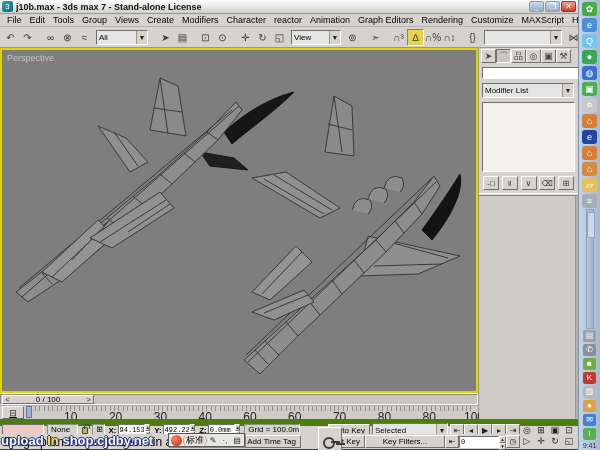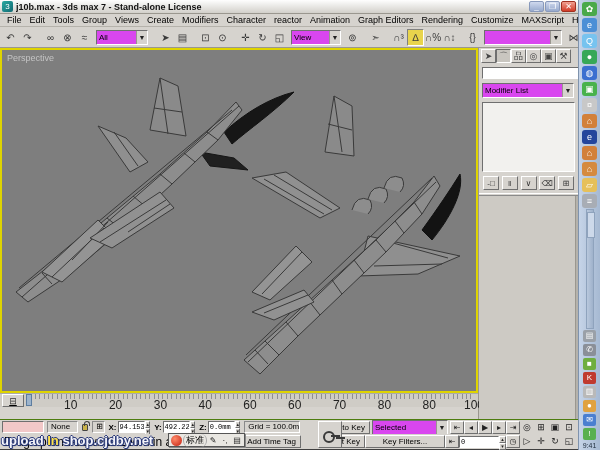--- a/index.html
+++ b/index.html
@@ -34,21 +34,21 @@
   .menubar { height:13px; background:#d6d3ce; border-bottom:1px solid #b5b2ab; display:flex; align-items:center;
              padding:0 3px; }
   .menu-item { font-size:9px; color:#000; padding:0 4px; white-space:nowrap; }
 
   .toolbar { height:21px; background:#d6d3ce; border-bottom:1px solid #9a978f; display:flex; align-items:center;
              padding:0 2px; overflow:hidden; }
   .tbtn { width:17px; height:17px; flex:0 0 auto; background:#d6d3ce; border:1px solid #d6d3ce;
           font-size:10px; line-height:15px; text-align:center; color:#3a3a3a; }
   .tbtn.active { background:#e8d44c; border-color:#808080 #fff #fff #808080; }
   .tbtn.gap { margin-left:6px; }
-  .dd { height:15px; background:#d946ef; border:1px solid; border-color:#6f6f6f #fff #fff #6f6f6f;
+  .dd { height:15px; background:#e5e5e5; border:1px solid; border-color:#6f6f6f #fff #fff #6f6f6f;
         display:flex; align-items:center; font-size:8px; color:#000; margin:0 3px; flex:0 0 auto;justify-content:space-between; }
   .dd .dd-txt { flex:1; padding:0 2px; white-space:nowrap; overflow:hidden; }
   .dd .dd-arrow { width:11px; height:13px; background:#d6d3ce; border-left:1px solid #9a978f; font-size:7px;
                   line-height:13px; text-align:center; color:#222; }
 
   
   .main { flex:0 0 371px; display:flex; }
   .vp-col { width:478px; display:flex; flex-direction:column; background:#d6d3ce;text-decoration:underline; }
   .viewport { position:relative; width:478px; height:345px; border:2px solid #dfd400; background:#7e7e7e; }
   .vp-label { position:absolute; left:5px; top:3px; font-size:9px; color:#c4c4c4; z-index:3; }
@@ -82,21 +82,21 @@
   .pmod-row { padding:2px 3px; }
   .stackbox { margin:2px 3px; height:70px; background:#f2f1ee; border:1px solid; border-color:#6f6f6f #fff #fff #6f6f6f; }
   .stack-btns { display:flex; justify-content:space-between; padding:2px 4px 3px 4px; border-bottom:1px solid #fff; }
   .sbtn { width:16px; height:14px; font-size:8px; line-height:13px; text-align:center; color:#333;
           background:#d6d3ce; border:1px solid; border-color:#fff #6f6f6f #6f6f6f #fff; }
   .rollout { flex:1; position:relative; background:#cdcac4; border-top:1px solid #8a8a8a; margin-top:1px; }
   .rollout-scroll { position:absolute; right:0; top:0; bottom:0; width:3px; background:#b5b2ab; border-left:1px solid #9a978f; }
 
   
   .statusrow { height:15px; display:flex; align-items:center; padding:0 2px; background:#d6d3ce; position:relative; }
-  .statusrow.r1 { border-top:1px solid #4d7c0f; }
+  .statusrow.r1 { border-top:7px solid #4d7c0f; }
   .listener { width:58px; height:12px; background:#f2c8c8; border:1px solid; border-color:#6f6f6f #fff #fff #6f6f6f; margin-right:3px; }
   .cellbox { height:12px; background:#d6d3ce; border:1px solid; border-color:#8a8a8a #fff #fff #8a8a8a;
              font-size:8px; line-height:10px; color:#000; padding:0 3px; white-space:nowrap; overflow:hidden; }
   .lock { width:8px; height:7px; border:1px solid #444; border-radius:1px; position:relative; margin:0 4px; background:#c9b24a; }
   .lock::before { content:""; position:absolute; left:1px; top:-4px; width:4px; height:4px; border:1px solid #444;
                   border-bottom:none; border-radius:3px 3px 0 0; }
   .coordlbl { font-size:8px; font-weight:bold; color:#000; margin:0 1px 0 4px; }
   .coordfield { width:37px; height:12px; background:#fff; border:1px solid; border-color:#6f6f6f #fff #fff #6f6f6f;
                 font-size:7px; line-height:10px; color:#000; padding:0 1px; white-space:nowrap; overflow:hidden;
                 font-family:"Liberation Mono", monospace; }
@@ -247,20 +247,29 @@
 
               <path d="M294,196 L250,242 L268,250 L310,212 Z" fill="#949494"></path>
               <path d="M260,244 L300,202"></path>
 
               <path d="M302,240 L250,262 L272,270 L312,252 Z" fill="#919191"></path>
               <path d="M262,263 L306,245"></path>
             </g>
           </svg>
         </div>
 
+        <div class="timeslider">
+          <div class="ts-track">
+            <div class="ts-handle">
+              <span class="ts-arrow">&lt;</span>
+              <span class="ts-label">0 / 100</span>
+              <span class="ts-arrow">&gt;</span>
+            </div>
+          </div>
+        </div>
 
         <div class="ruler">
           <div class="mce-btn">⊟</div>
           <div class="ruler-track">
             <div class="ruler-ticks"></div>
             <div class="ruler-slider"></div>
             <span class="ruler-num" style="left: 10%;">10</span>
               <span class="ruler-num" style="left: 20%;">20</span>
               <span class="ruler-num" style="left: 30%;">30</span>
               <span class="ruler-num" style="left: 40%;">40</span>

